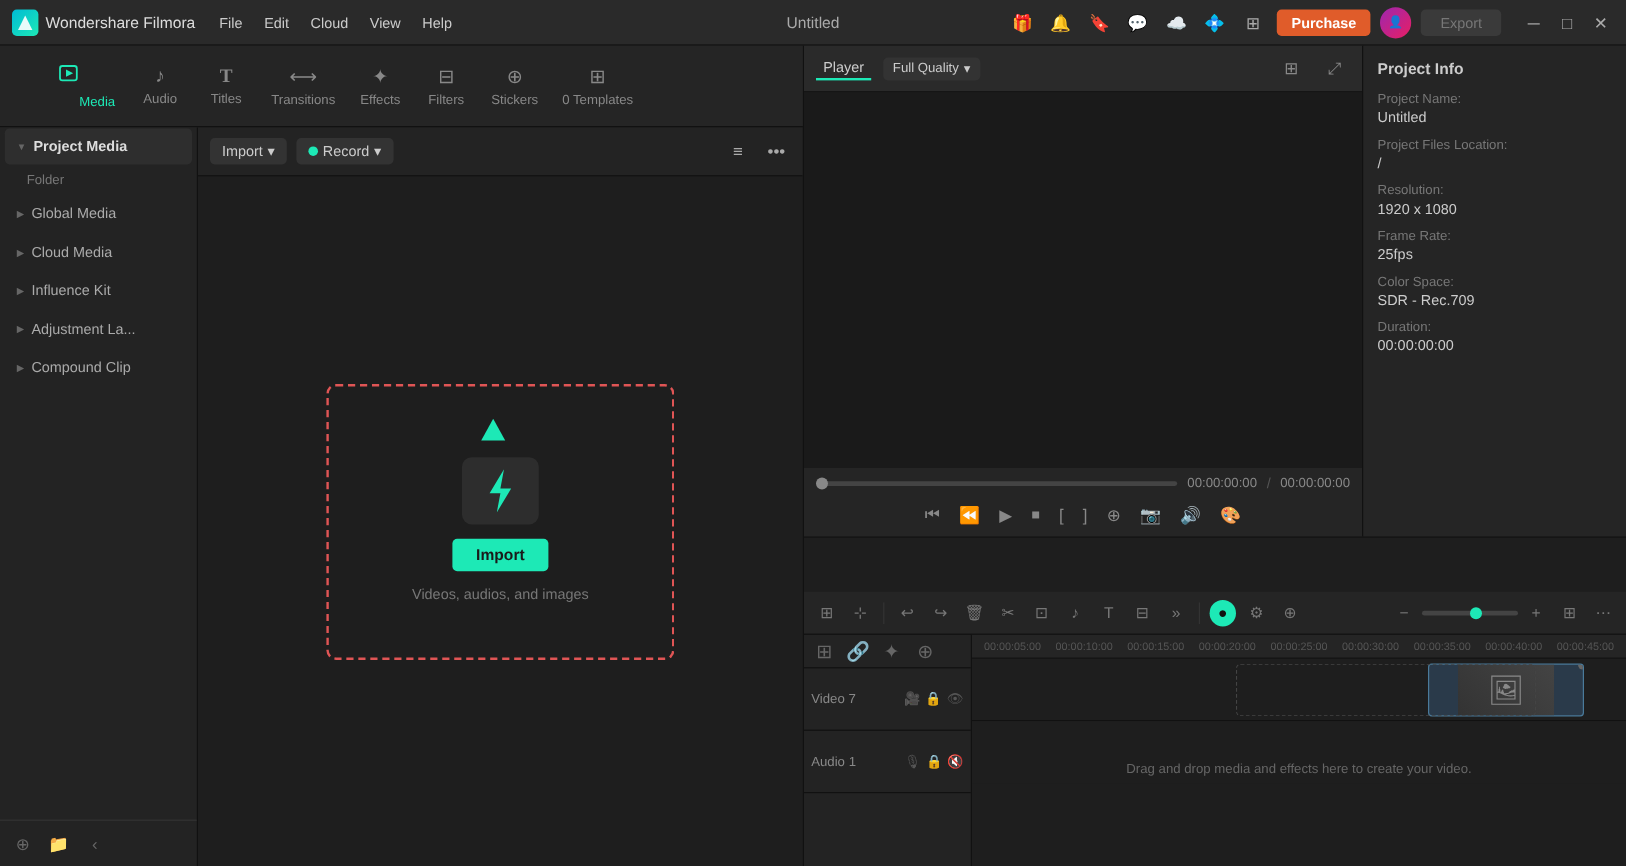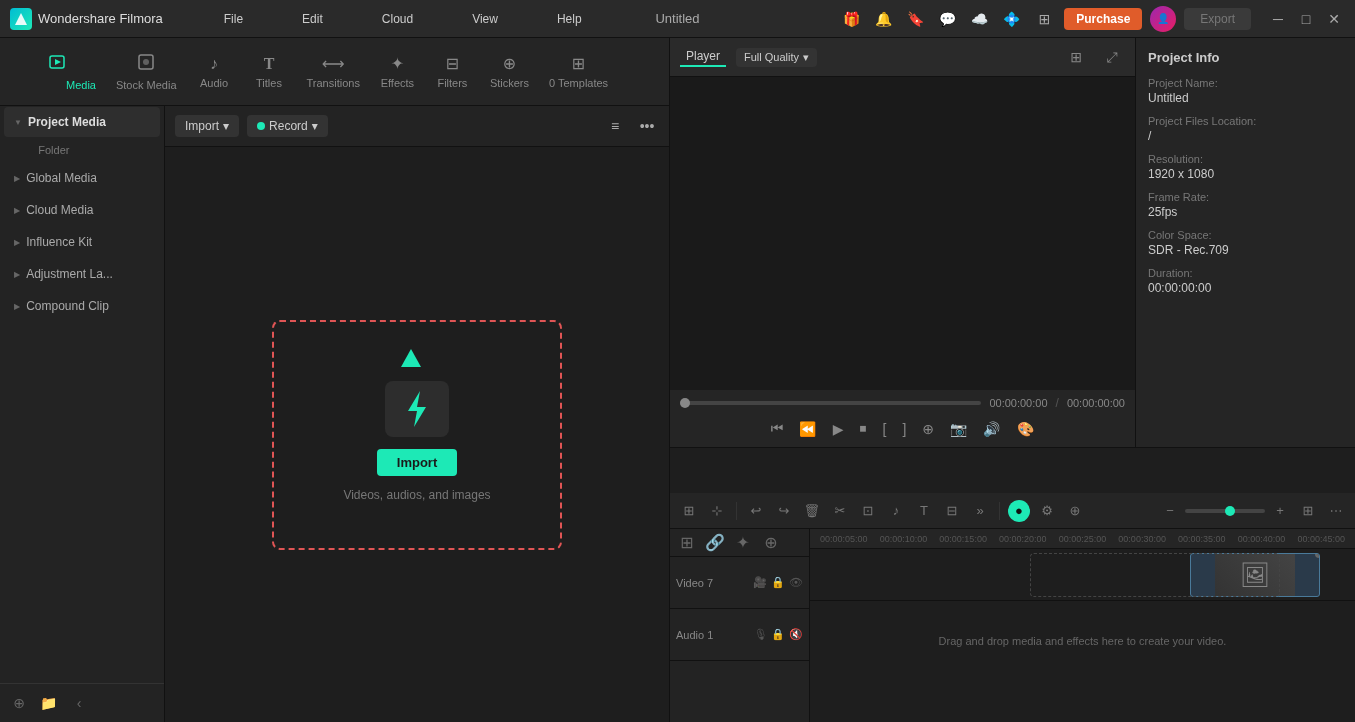--- a/index.html
+++ b/index.html
@@ -38,21 +38,21 @@
       display: flex; align-items: center; justify-content: center;
       color: #fff; font-weight: bold; font-size: 10px;
     }
     .titlebar-app-name {
       font-size: 13px; color: #ddd; font-weight: 500;
     }
     .titlebar-menu {
       display: flex; gap: 18px; margin-right: auto;
     }
     .titlebar-menu span {
-      font-size: 12px; color: #ccc; cursor: pointer; margin-left: 41px;
+      font-size: 12px; color: #ccc; cursor: pointer;
     }
     .titlebar-center {
       position: absolute; left: 50%; transform: translateX(-50%);
       font-size: 13px; color: #aaa;
     }
     .titlebar-right {
       display: flex; align-items: center; gap: 8px;
     }
     .icon-btn {
       width: 24px; height: 24px;
@@ -144,21 +144,20 @@
       border-radius: 4px;
       margin: 1px 4px;
     }
     .sidebar-item.active { background: #2e2e2e; color: #ddd; font-weight: 600; }
     .sidebar-item .arrow { font-size: 8px; color: #666; }
     .sidebar-folder {
       padding: 6px 10px;
       color: #777;
       font-size: 11px;
       cursor: pointer;
-      margin-left: 16px;
     }
     .sidebar-bottom-icons {
       display: flex;
       gap: 8px;
       padding: 8px;
       border-top: 1px solid #333;
       margin-top: auto;
     }
 
     
@@ -622,29 +621,20 @@
       <div class="tab-item active">
         <span class="tab-icon">
           <svg width="18" height="18" viewBox="0 0 18 18" fill="currentColor">
               <rect x="2" y="3" width="14" height="12" rx="2" fill="none" stroke="currentColor" stroke-width="1.5"></rect>
               <polygon points="7,6 13,9 7,12" fill="currentColor"></polygon>
             </svg>
         </span>
         <span class="tab-label">Media</span>
       </div>
       <div class="tab-item">
-        <span class="tab-icon">
-          <svg width="18" height="18" viewBox="0 0 18 18" fill="currentColor">
-              <rect x="2" y="2" width="14" height="14" rx="2" fill="none" stroke="currentColor" stroke-width="1.5"></rect>
-              <circle cx="9" cy="9" r="3" fill="currentColor" opacity="0.6"></circle>
-            </svg>
-        </span>
-        <span class="tab-label">Stock Media</span>
-      </div>
-      <div class="tab-item">
         <span class="tab-icon">♪</span>
         <span class="tab-label">Audio</span>
       </div>
       <div class="tab-item">
         <span class="tab-icon" style="font-size:16px;font-weight:bold;font-family:serif;">T</span>
         <span class="tab-label">Titles</span>
       </div>
       <div class="tab-item">
         <span class="tab-icon">⟷</span>
         <span class="tab-label">Transitions</span>

